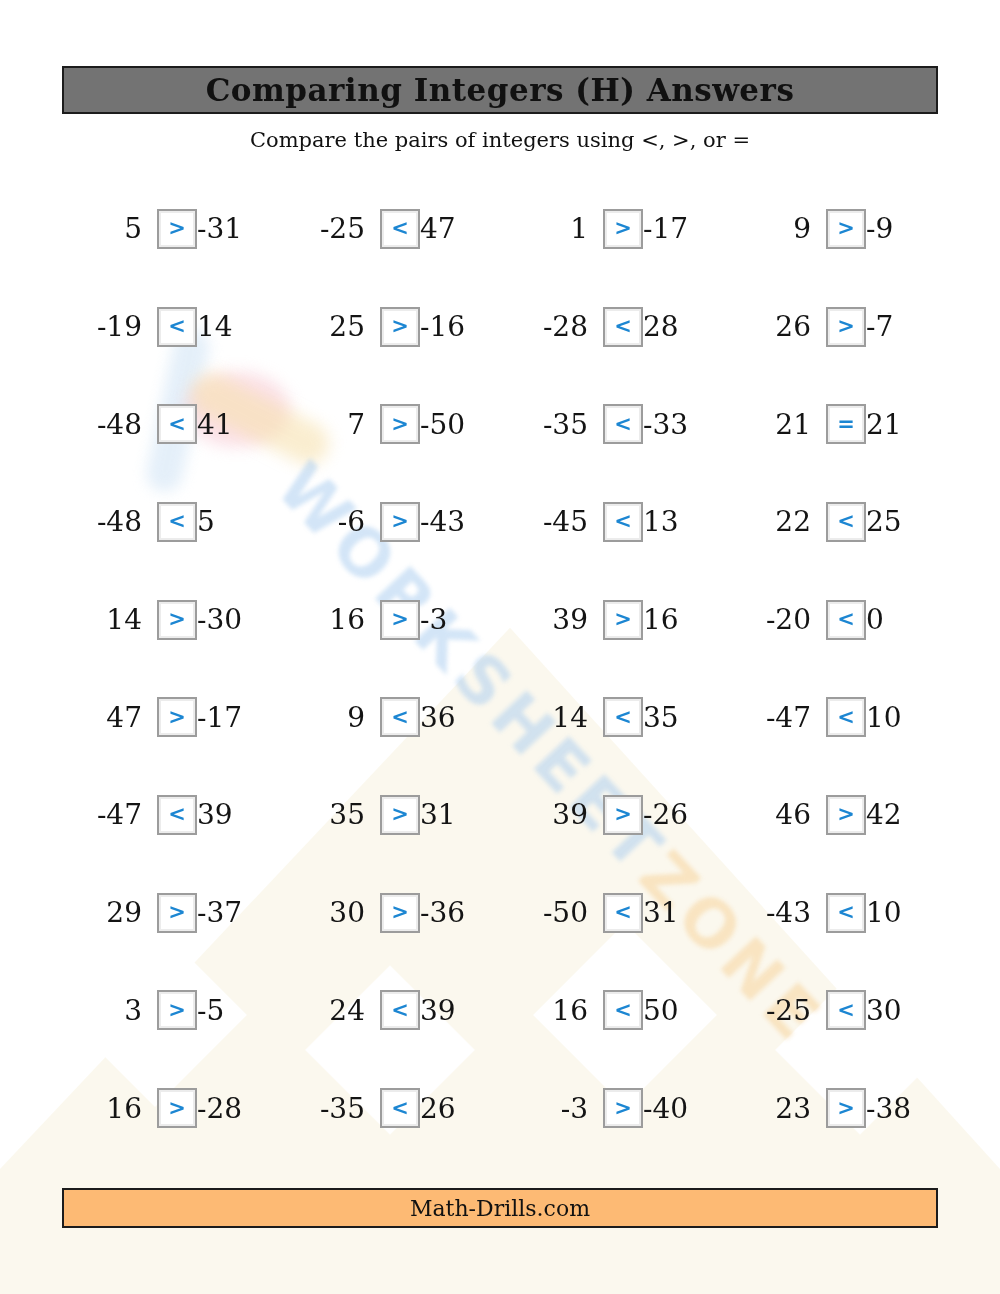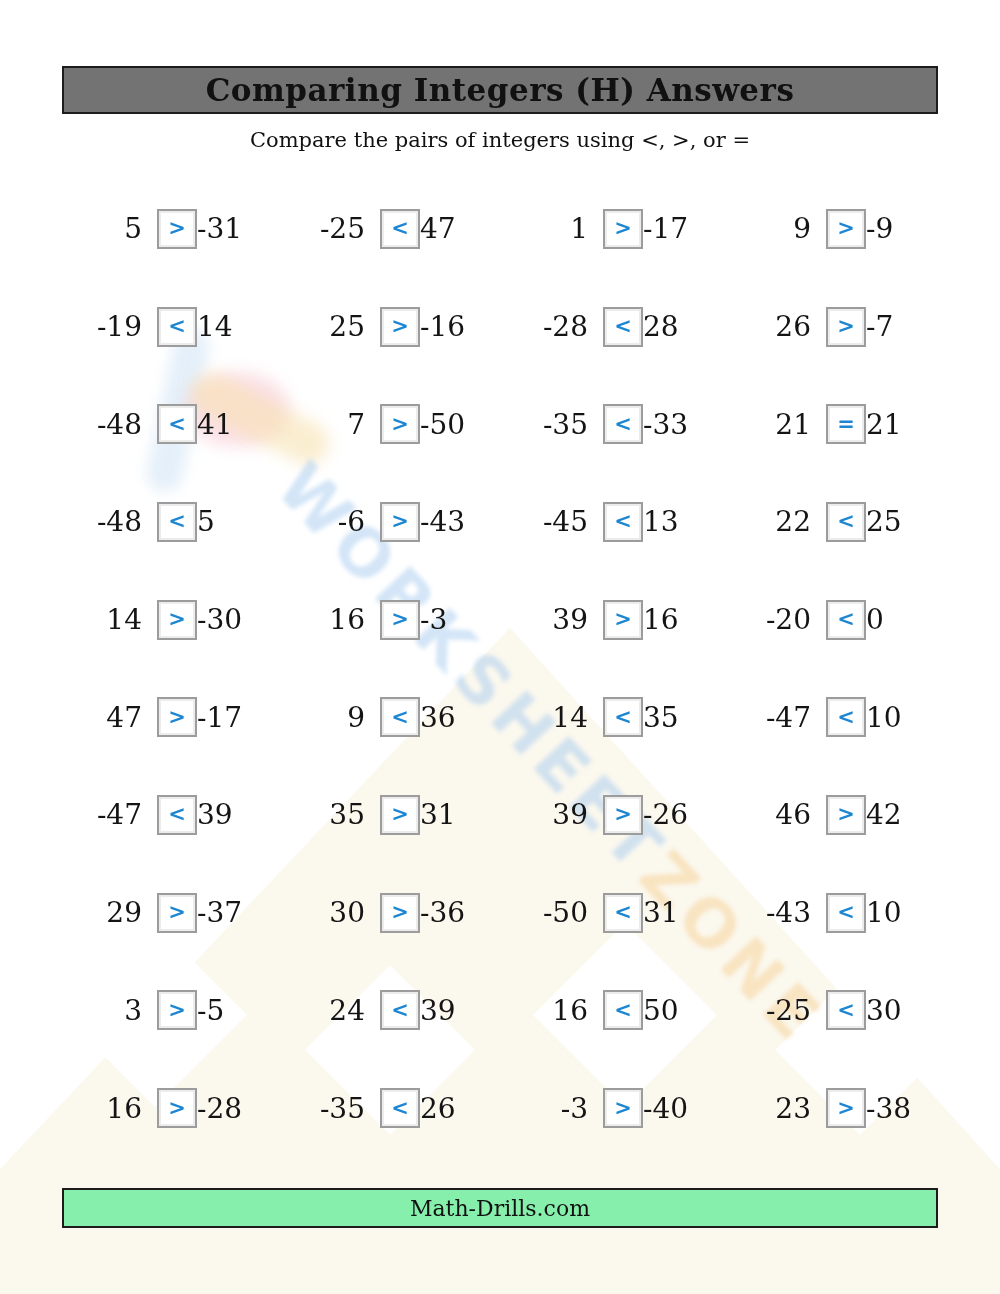--- a/index.html
+++ b/index.html
@@ -76,21 +76,21 @@
     background:#ffffff;
     display:flex;align-items:center;justify-content:center;
   }
   .op{
     font-family:"DejaVu Sans","Liberation Sans",sans-serif;
     font-size:21px;font-weight:bold;color:#1c86d2;line-height:1;
   }
   
   .footer-box{
     position:absolute;left:62px;right:62px;top:1188px;height:36px;
-    border:2px solid #1c1c1c;background:#86efac;
+    border:2px solid #1c1c1c;background:#fdba74;
     display:flex;align-items:center;justify-content:center;
   }
   .footer-box span{font-size:22px;color:#111;}
 </style>
 </head>
 <body>
 
 <div class="wm wm-tri-big"></div>
 <div class="wm wm-diamond wm-d1"></div>
 <div class="wm wm-diamond wm-d2"></div>

